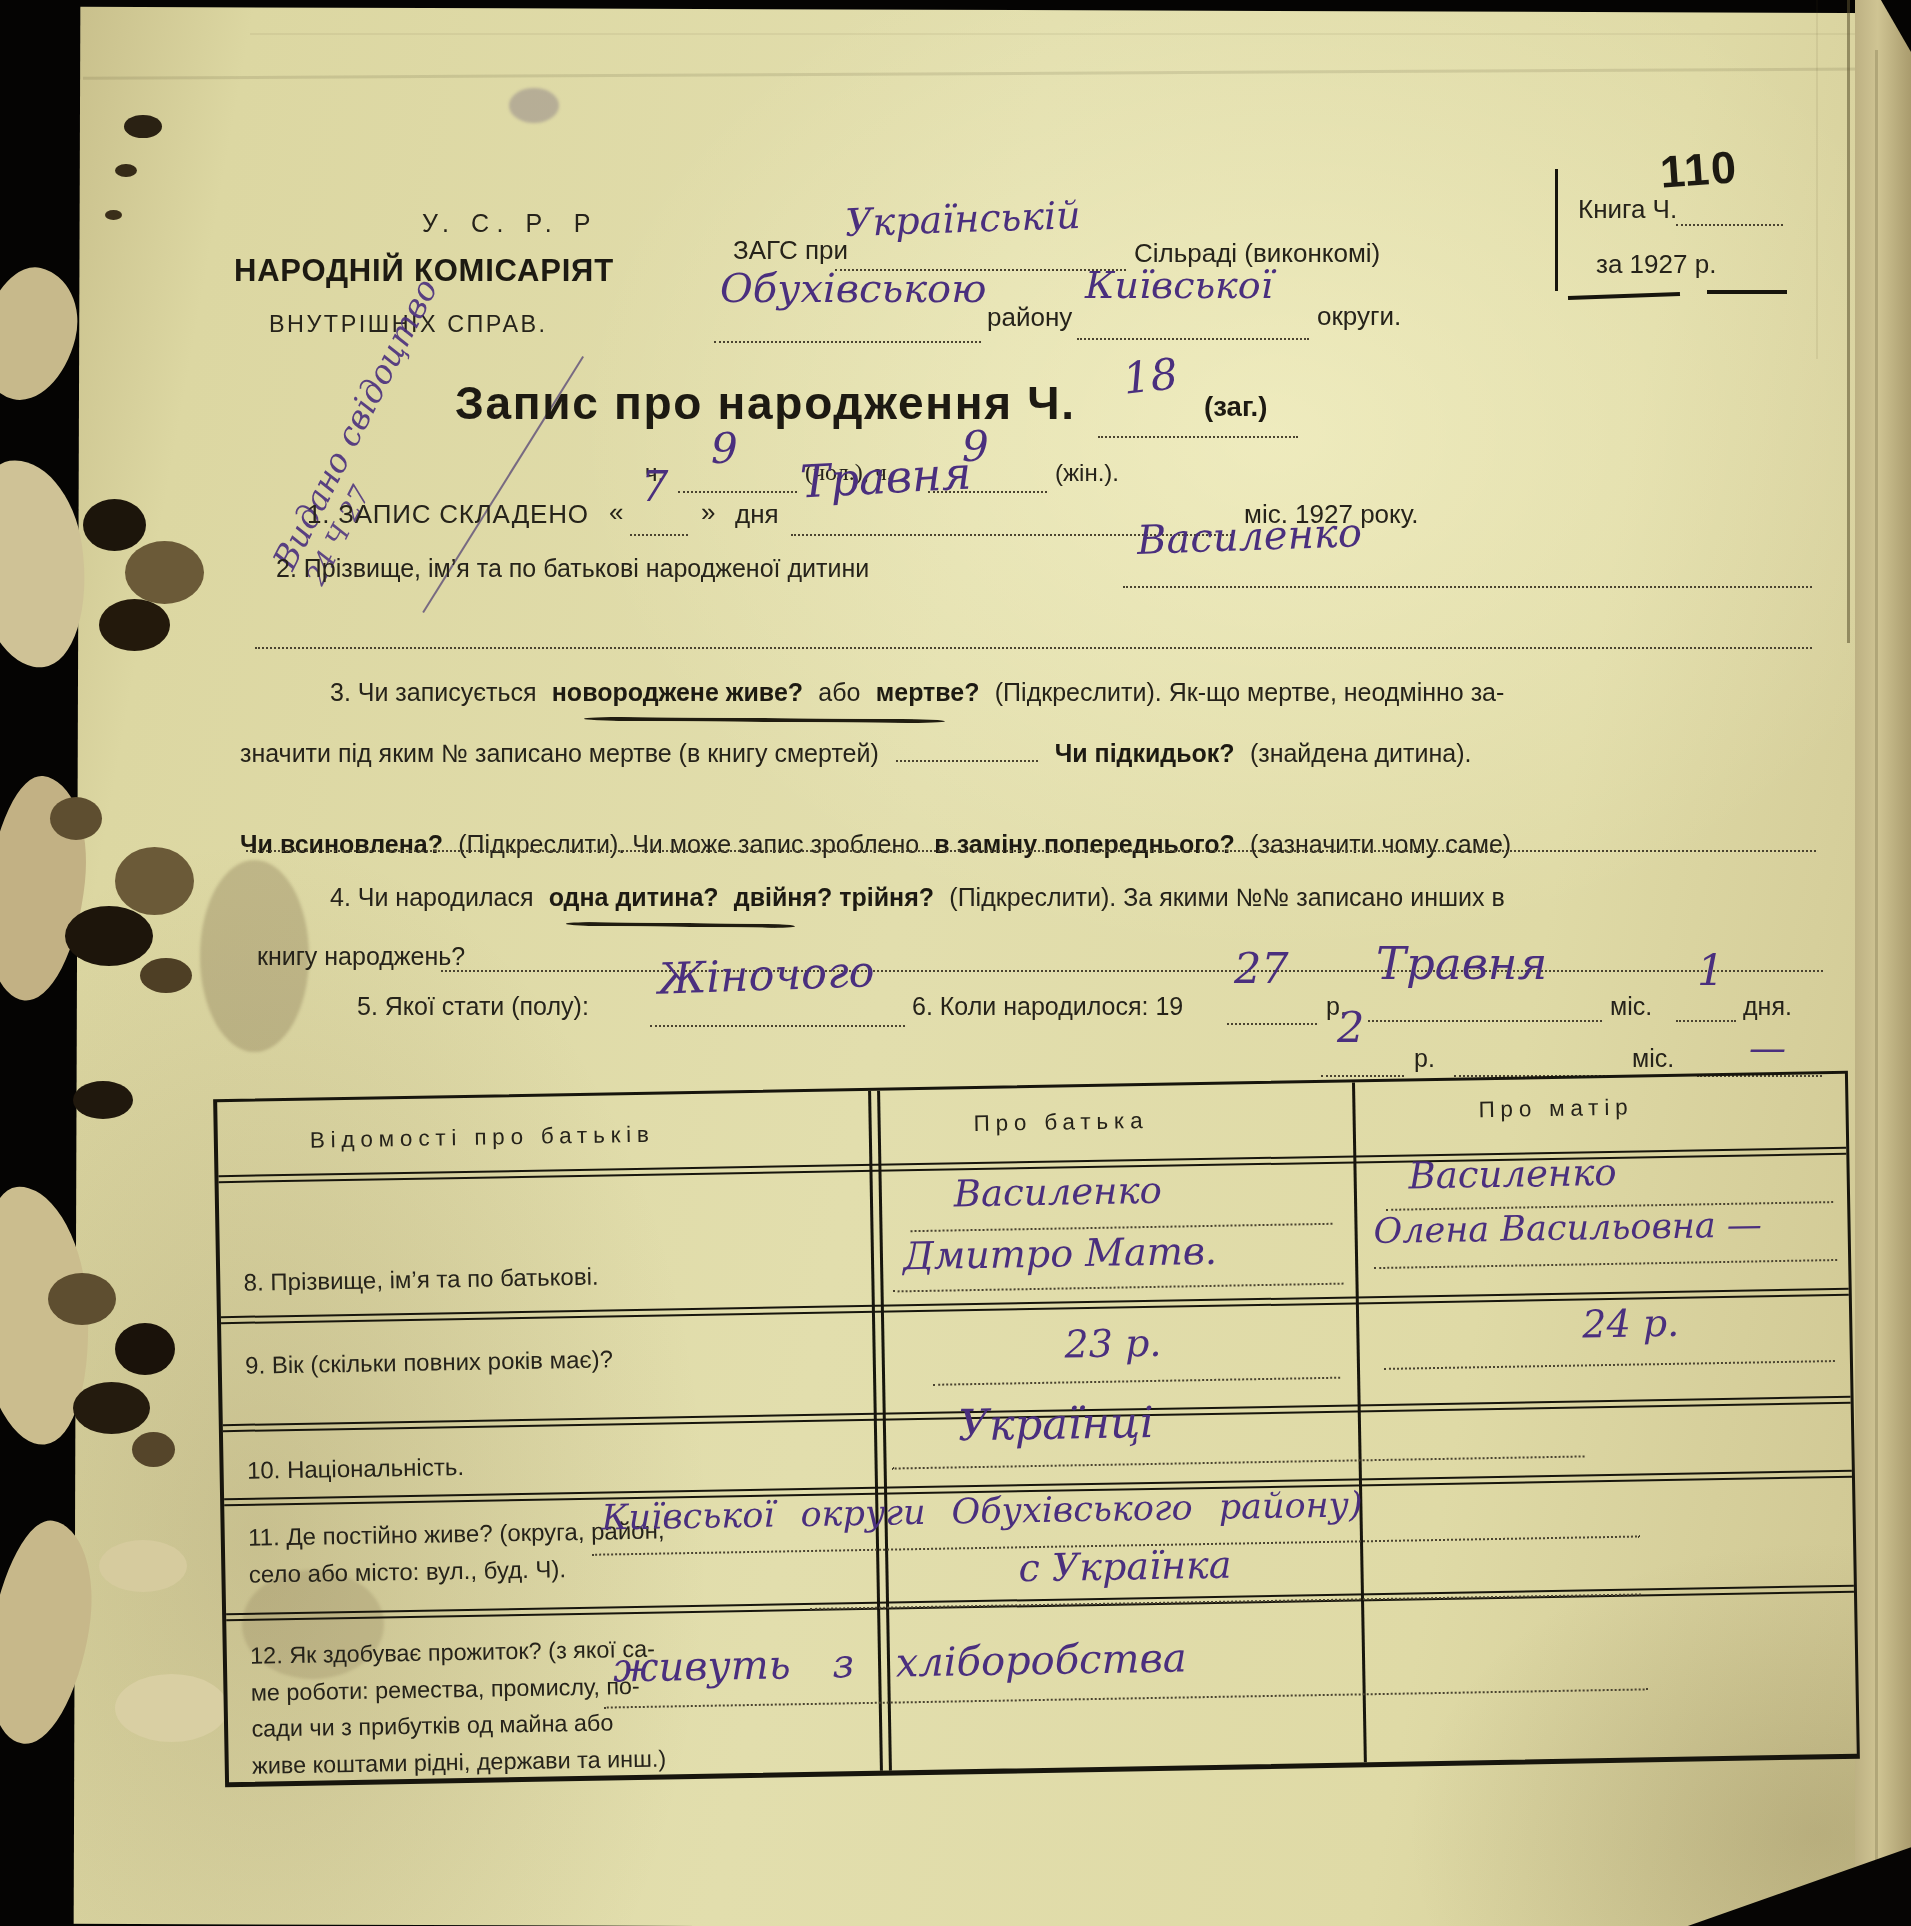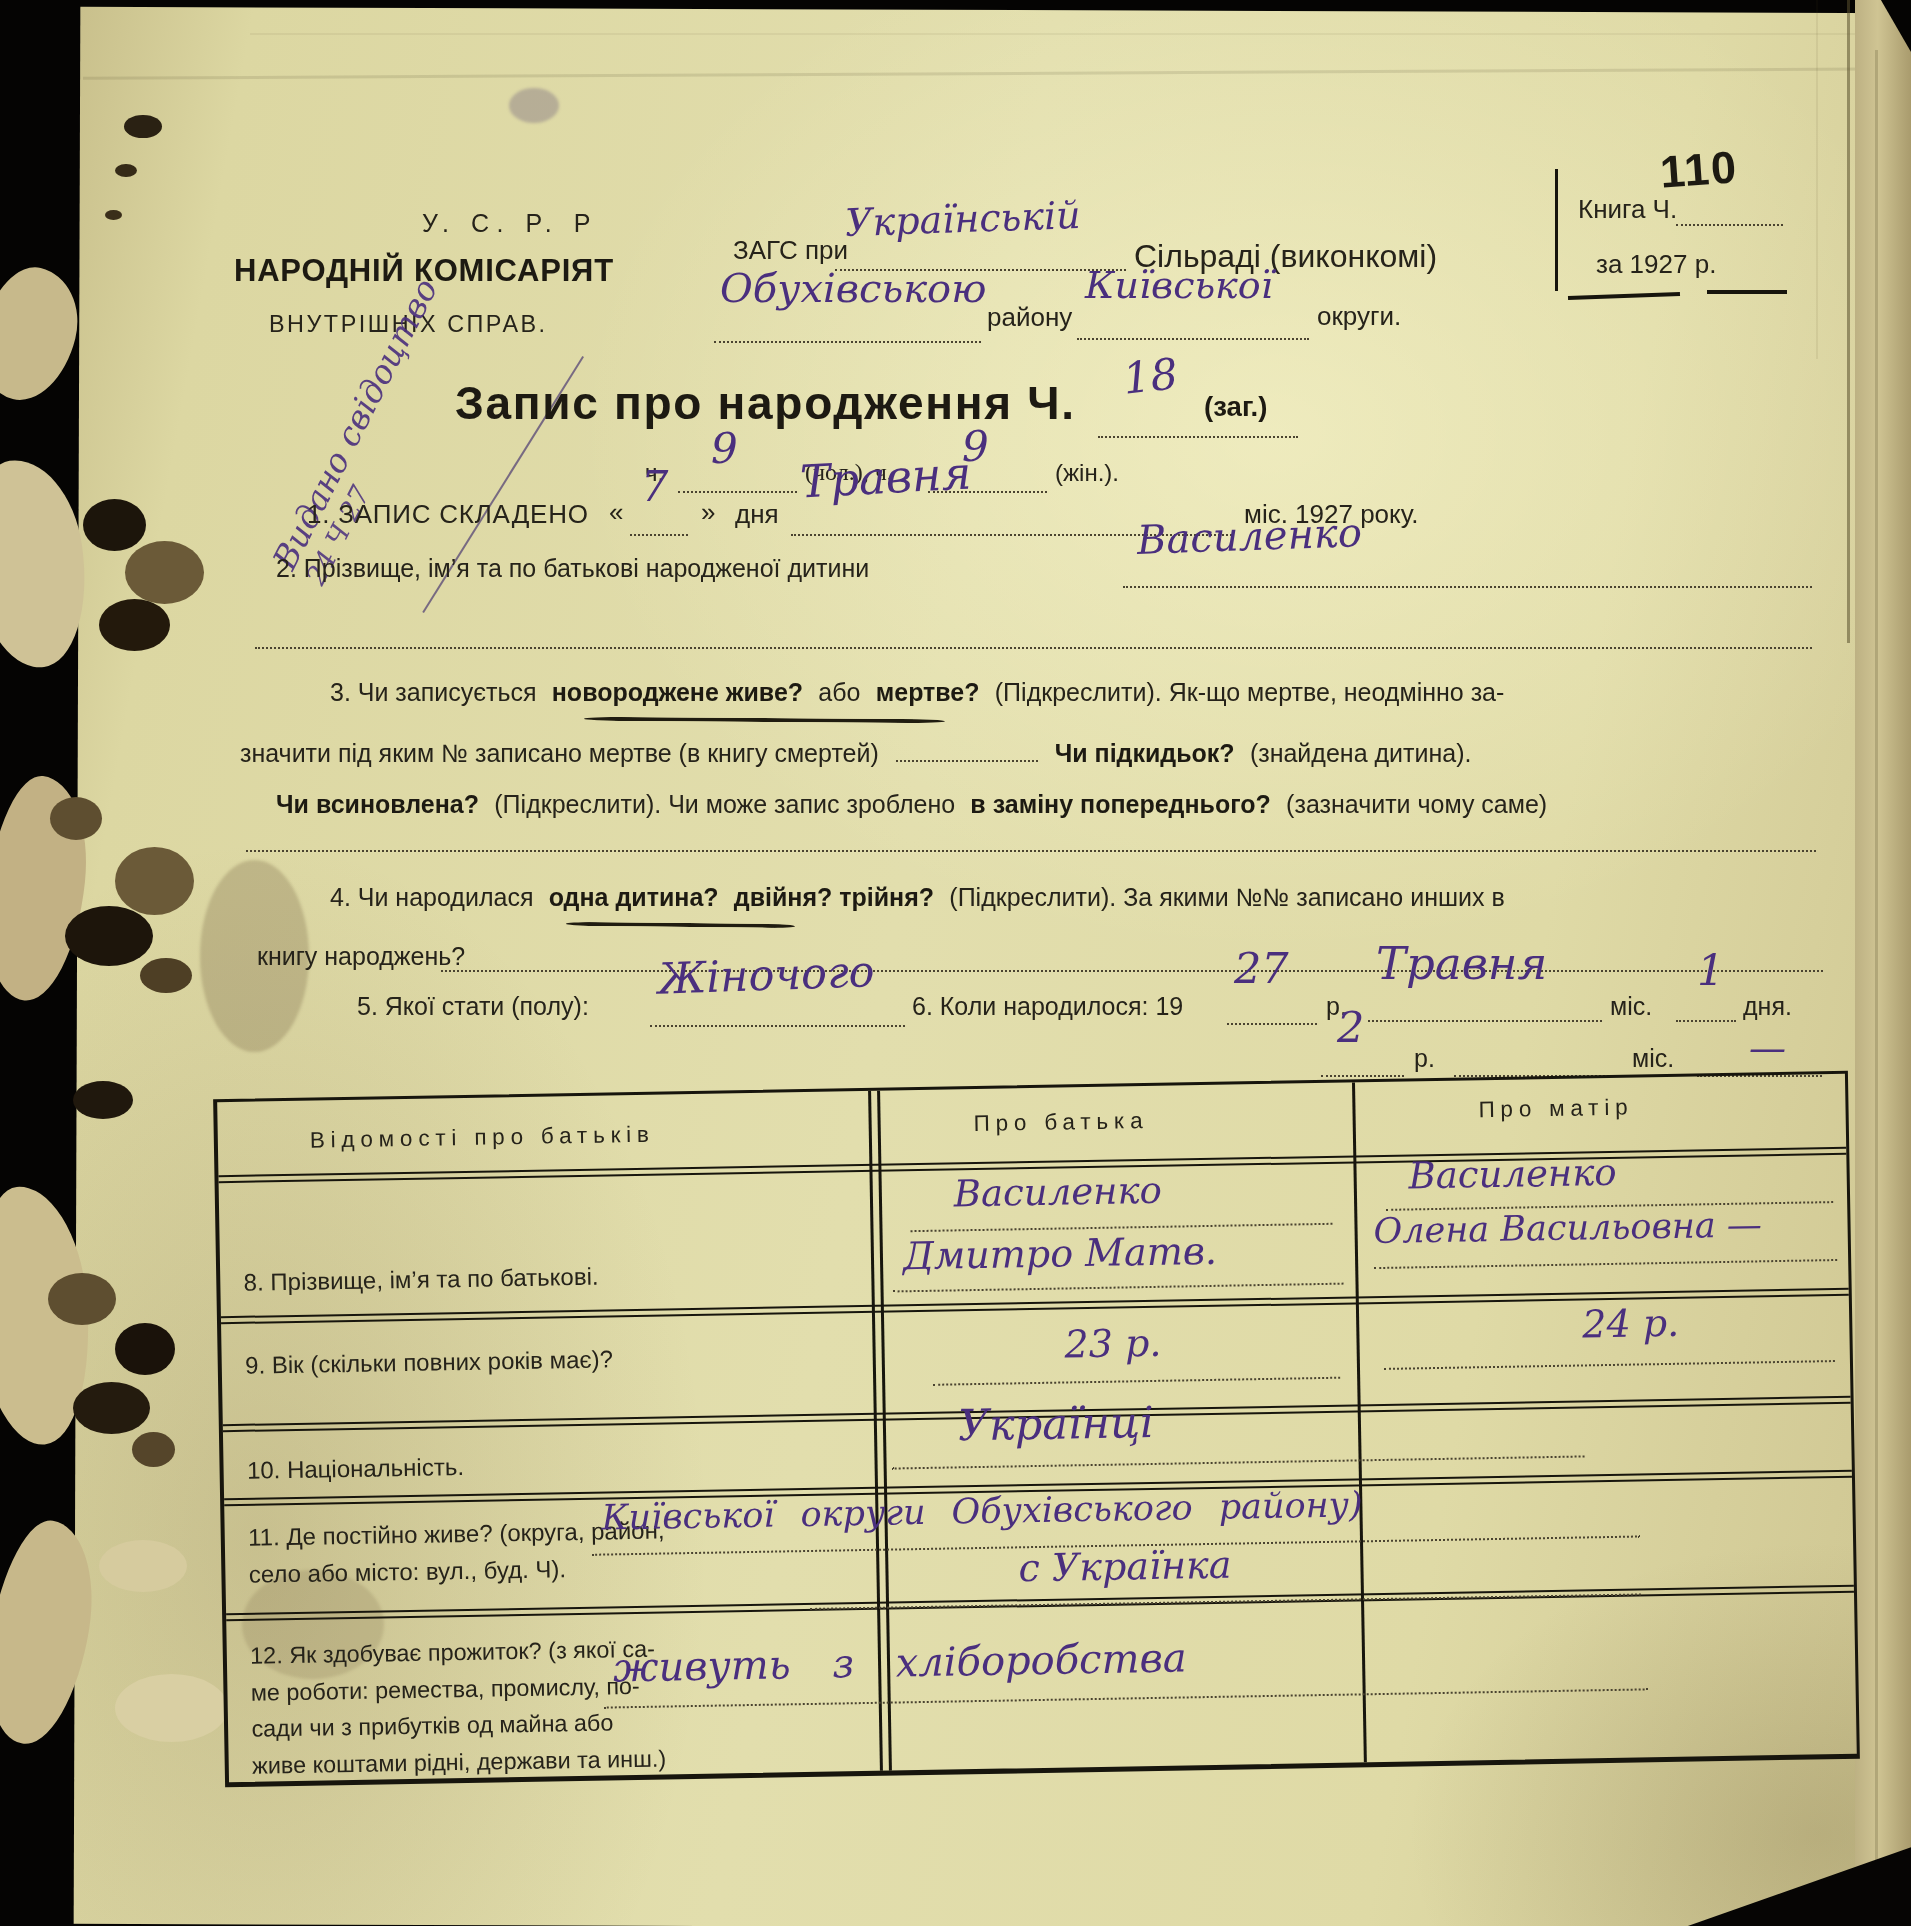--- a/index.html
+++ b/index.html
@@ -90,21 +90,21 @@
   <div class="stain" style="left:242px;top:1570px;width:142px;height:109px;background:rgba(85,65,35,.14);"></div>
   <div class="stain" style="left:509px;top:88px;width:50px;height:35px;background:rgba(80,60,110,.28);"></div>
 
   <span class="pr" style="left:422px;top:209px;font-size:25px;letter-spacing:7.5px;">У. С. Р. Р</span>
   <span class="pr prb" style="left:234px;top:253px;font-size:31px;letter-spacing:0.8px;">НАРОДНІЙ КОМІСАРІЯТ</span>
   <span class="pr" style="left:269px;top:311px;font-size:23.4px;letter-spacing:2.5px;">ВНУТРІШНІХ СПРАВ.</span>
 
   <span class="pr" style="left:733px;top:235px;font-size:26px;">ЗАГС при</span>
   <span class="hw" style="left:845px;top:197px;font-size:38px;transform:rotate(-2deg);">Українській</span>
   <div class="dot" style="left:835px;top:269px;width:291px;"></div>
-  <span class="pr" style="left:1134px;top:238px;font-size:32px;">Сільраді (виконкомі)</span>
+  <span class="pr" style="left:1134px;top:238px;font-size:26px;">Сільраді (виконкомі)</span>
 
   <span class="hw" style="left:720px;top:265px;font-size:40px;">Обухівською</span>
   <div class="dot" style="left:714px;top:341px;width:267px;"></div>
   <span class="pr" style="left:987px;top:302px;font-size:26px;">району</span>
   <span class="hw" style="left:1085px;top:263px;font-size:38px;">Київської</span>
   <div class="dot" style="left:1077px;top:338px;width:232px;"></div>
   <span class="pr" style="left:1317px;top:301px;font-size:26px;">округи.</span>
 
   <div class="vline" style="left:1555px;top:169px;width:3.3px;height:122px;"></div>
   <span class="pr" style="left:1578px;top:194px;font-size:26px;">Книга Ч.</span>
@@ -155,21 +155,21 @@
     <span class="ib" style="margin-left:8.3px;">мертве?</span>
     <span style="margin-left:8.3px;">(Підкреслити). Як-що мертве, неодмінно за-</span>
   </div>
   <div class="inkline" style="left:584px;top:718px;width:361px;transform:rotate(.4deg);"></div>
   <div class="pr" style="left:240px;top:735px;font-size:25px;">
     <span>значити під яким № записано мертве (в книгу смертей)</span>
     <span class="idot" style="width:142px;margin:0 10px;"></span>
     <span class="ib">Чи підкидьок?</span>
     <span style="margin-left:8.3px;">(знайдена дитина).</span>
   </div>
-  <div class="pr" style="left:240px;top:790px;font-size:25px;margin-left:36px;">
+  <div class="pr" style="left:240px;top:830px;font-size:25px;">
     <span class="ib">Чи всиновлена?</span>
     <span style="margin-left:8.3px;">(Підкреслити). Чи може запис зроблено</span>
     <span class="ib" style="margin-left:8.3px;">в заміну попереднього?</span>
     <span style="margin-left:8.3px;">(зазначити чому саме)</span>
   </div>
   <div class="dot" style="left:246px;top:850px;width:1570px;"></div>
 
   <div class="pr" style="left:330px;top:883px;font-size:25px;">
     <span>4. Чи народилася</span>
     <span class="ib" style="margin-left:8.3px;">одна дитина?</span>

